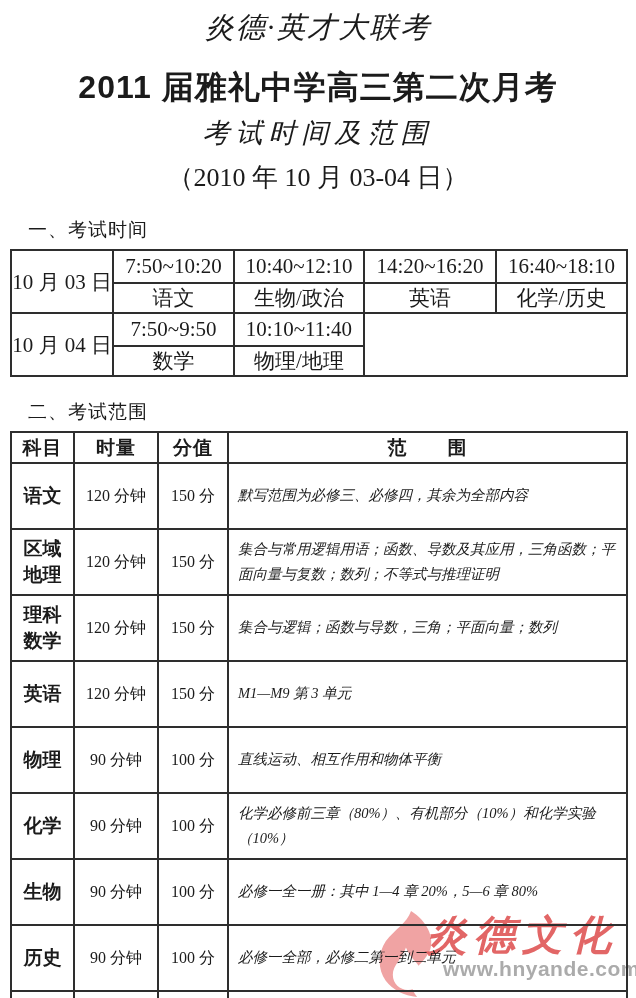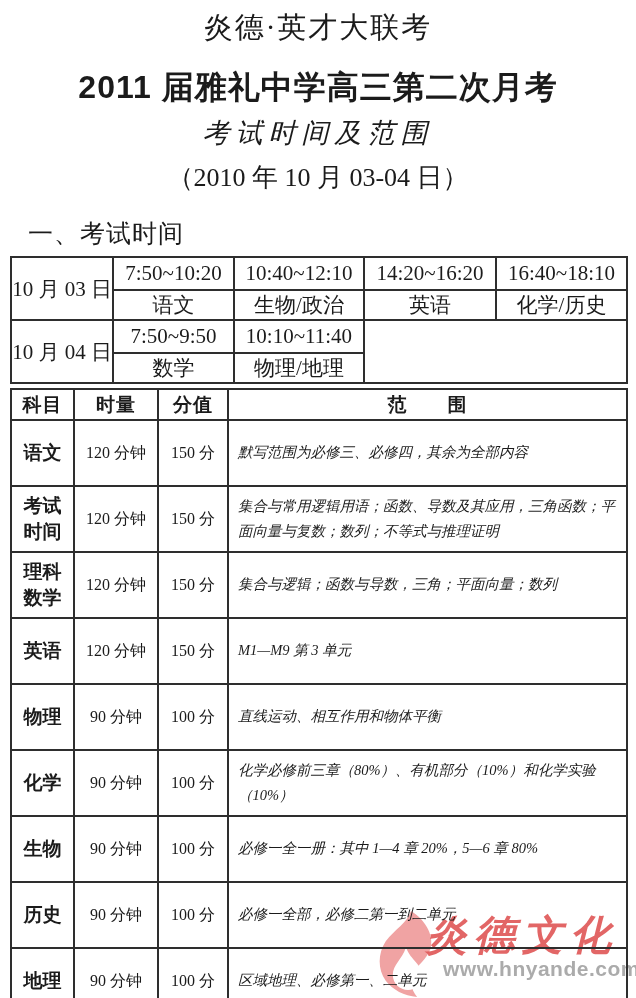--- a/index.html
+++ b/index.html
@@ -6,28 +6,28 @@
   body{
     width:636px;height:998px;background:#ffffff;overflow:hidden;
     font-family:"Liberation Serif","DejaVu Serif",serif;color:#1b1b1b;
     position:relative;
   }
   .page{position:relative;width:636px;height:998px;}
   .content{position:relative;z-index:1;}
 
   
   .titles{text-align:center;padding-top:8px;}
-  .t-brand{font-size:29px;letter-spacing:2px;text-align:center;}
+  .t-brand{font-size:29px;letter-spacing:2px;font-style:italic;text-align:center;}
   .t-main{font-size:32px;font-weight:bold;letter-spacing:1px;margin-top:18px;
           font-family:"Liberation Sans","DejaVu Sans",sans-serif;}
   .t-sub{font-size:27px;letter-spacing:6px;margin-top:5px;font-style:italic;}
   .t-date{font-size:26px;margin-top:9px;}
 
   
-  .sec-heading{font-size:25px;margin:22px 0 6px 28px;letter-spacing:1px;}
+  .sec-heading{font-size:19px;margin:22px 0 6px 28px;letter-spacing:1px;}
 
   
   table{border-collapse:collapse;margin-left:10px;table-layout:fixed;width:616px;background:transparent;}
   td,th{border:2px solid #2e2e2e;padding:0;text-align:center;vertical-align:middle;}
 
   
   .t1{font-size:21px;}
   .t1 .c-date{width:102px;}
   .t1 .c1{width:121px;} .t1 .c2{width:130px;} .t1 .c3{width:132px;} .t1 .c4{width:131px;}
   .t1 tr.time-row td{height:31px;}
@@ -108,20 +108,21 @@
         <td>10:10~11:40</td>
         <td rowspan="2" colspan="2"></td>
       </tr>
       <tr class="subj-row">
         <td>数学</td>
         <td>物理/地理</td>
       </tr>
     </tbody>
       </table>
 
+    <div class="sec-heading">二、考试范围</div>
 
     <table class="t2">
       <colgroup>
         <col class="c-sub">
           <col class="c-dur">
           <col class="c-score">
           <col class="c-scope">
       </colgroup>
       <thead>
         <tr>
@@ -132,21 +133,21 @@
         </tr>
       </thead>
       <tbody>
         <tr>
           <td class="subject">语文</td>
           <td class="dur">120 分钟</td>
           <td class="score">150 分</td>
           <td class="scope">默写范围为必修三、必修四，其余为全部内容</td>
         </tr>
         <tr>
-          <td class="subject">考试时间</td>
+          <td class="subject">区域地理</td>
           <td class="dur">120 分钟</td>
           <td class="score">150 分</td>
           <td class="scope">集合与常用逻辑用语；函数、导数及其应用，三角函数；平面向量与复数；数列；不等式与推理证明</td>
         </tr>
         <tr>
           <td class="subject">理科数学</td>
           <td class="dur">120 分钟</td>
           <td class="score">150 分</td>
           <td class="scope">集合与逻辑；函数与导数，三角；平面向量；数列</td>
         </tr>

